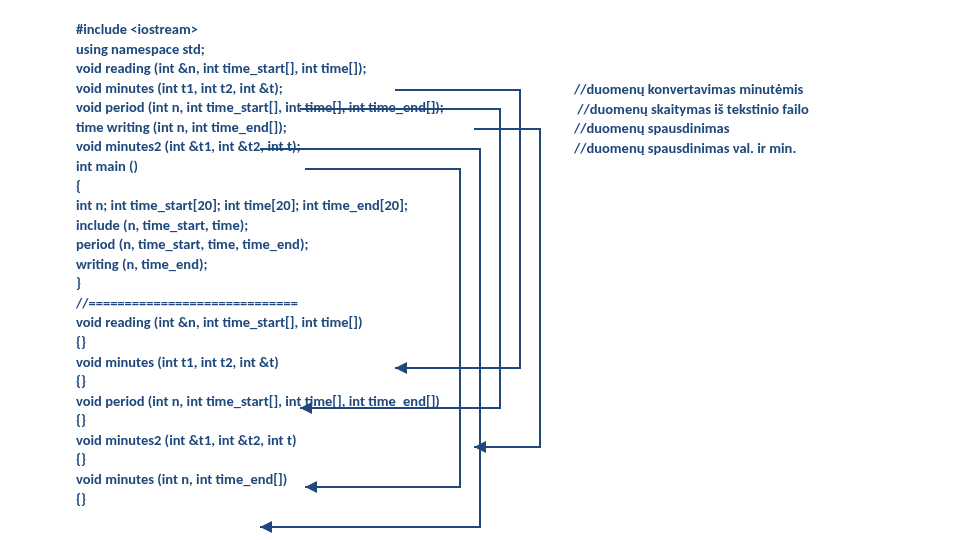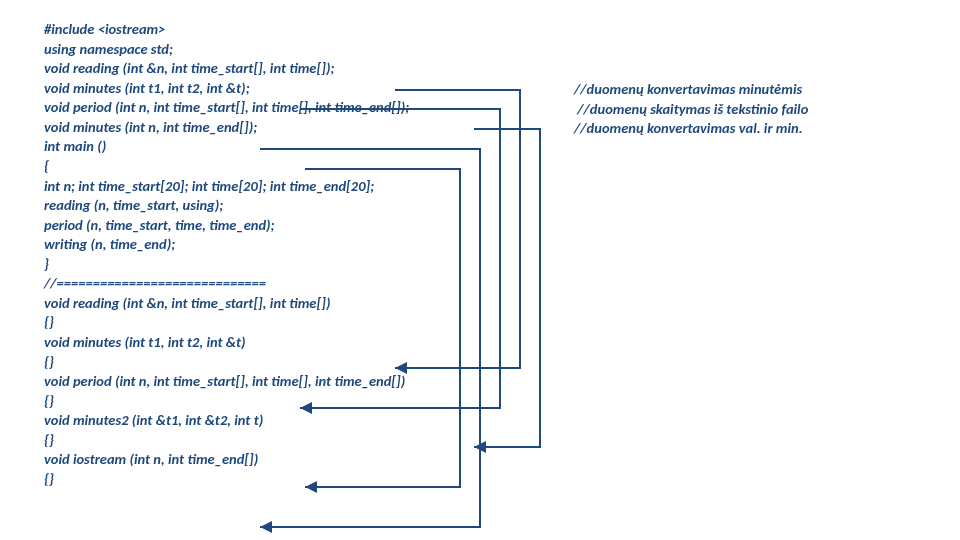--- a/index.html
+++ b/index.html
@@ -10,23 +10,22 @@
     background: #fff;
     font-family: "Calibri", "Arial", sans-serif;
     font-size: 14.5px;
     font-weight: bold;
     color: #1f497d;
     position: relative;
     overflow: hidden;
   }
   .page {
     position: relative;
-    padding: 20px 0 0 44px;
+    padding: 20px 0 0 76px;
     line-height: 1.35;
-    font-style: italic;
   }
   .left {
     position: relative;
     display: block;
   }
   .line {
     white-space: pre;
   }
   .comments {
     position: absolute;
@@ -45,46 +44,48 @@
 </head>
 <body>
 
 <div class="page">
   <div class="left">
     <div class="line">#include &lt;iostream&gt;</div>
     <div class="line">using namespace std;</div>
     <div class="line">void reading (int &amp;n, int time_start[], int time[]);</div>
     <div class="line">void minutes (int t1, int t2, int &amp;t);</div>
     <div class="line">void period (int n, int time_start[], int time[], int time_end[]);</div>
-    <div class="line">void minutes (int n, int time_end[]);</div>
+    <div class="line">time writing (int n, int time_end[]);</div>
+    <div class="line">void minutes2 (int &amp;t1, int &amp;t2, int t);</div>
     <div class="line">int main ()</div>
     <div class="line">{</div>
     <div class="line">int n; int time_start[20]; int time[20]; int time_end[20];</div>
     <div class="line"></div>
-    <div class="line">reading (n, time_start, using);</div>
+    <div class="line">include (n, time_start, time);</div>
     <div class="line">period (n, time_start, time, time_end);</div>
     <div class="line">writing (n, time_end);</div>
     <div class="line">}</div>
     <div class="line">//=============================</div>
     <div class="line">void reading (int &amp;n, int time_start[], int time[])</div>
     <div class="line">{}</div>
     <div class="line">void minutes (int t1, int t2, int &amp;t)</div>
     <div class="line">{}</div>
     <div class="line">void period (int n, int time_start[], int time[], int time_end[])</div>
     <div class="line">{}</div>
     <div class="line">void minutes2 (int &amp;t1, int &amp;t2, int t)</div>
     <div class="line">{}</div>
-    <div class="line">void iostream (int n, int time_end[])</div>
+    <div class="line">void minutes (int n, int time_end[])</div>
     <div class="line">{}</div>
   </div>
 
   <div class="comments">
     <div class="comment">//duomenų konvertavimas minutėmis</div>
     <div class="comment"> //duomenų skaitymas iš tekstinio failo</div>
-    <div class="comment">//duomenų konvertavimas val. ir min.</div>
+    <div class="comment">//duomenų spausdinimas</div>
+    <div class="comment">//duomenų spausdinimas val. ir min.</div>
   </div>
 
   <svg class="arrows" width="960" height="540" style="left:0;top:0">
     <defs>
       <marker id="ah" markerWidth="8" markerHeight="8" refX="6" refY="3" orient="auto">
         <path d="M0,0 L6,3 L0,6 Z" fill="#1f497d"></path>
       </marker>
     </defs>
 
     <path d="M395,90 L520,90 L520,368 L395,368" stroke="#1f497d" stroke-width="2" fill="none" marker-end="url(#ah)"></path>

